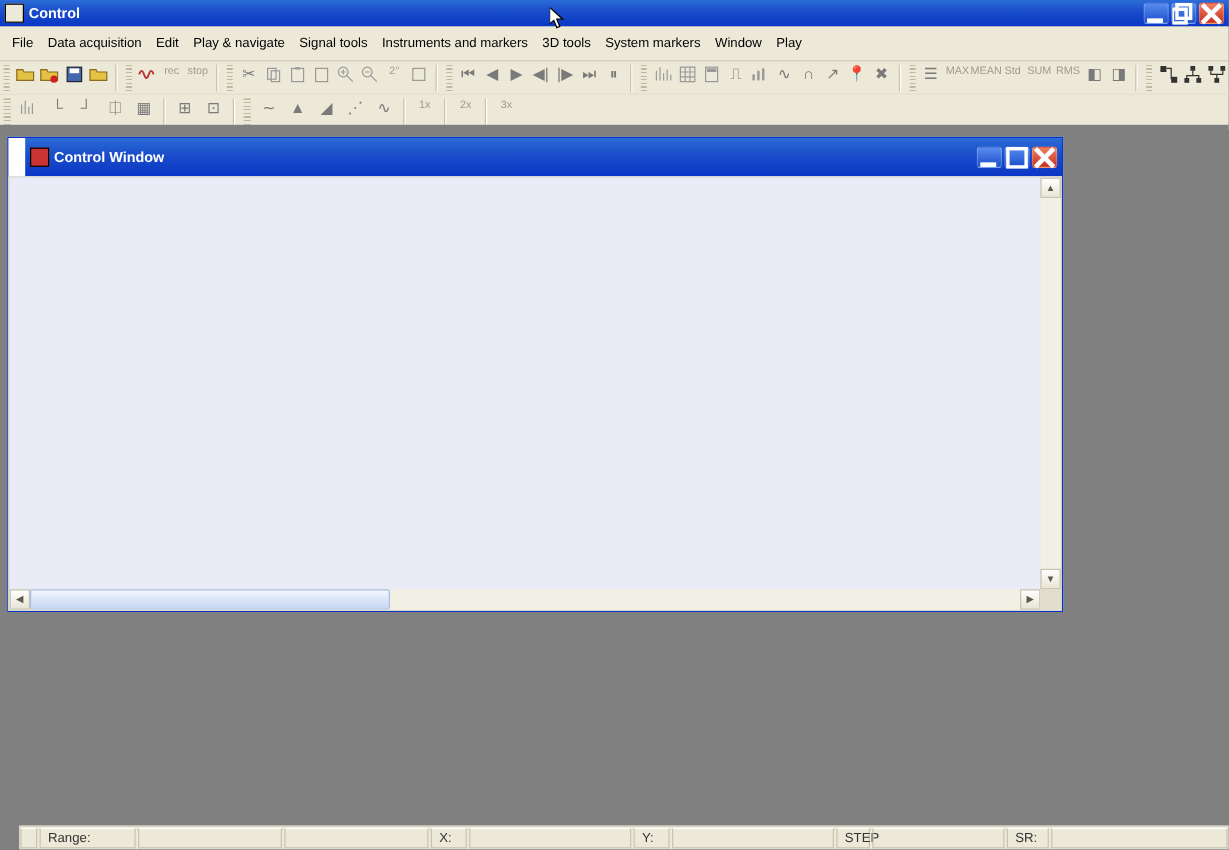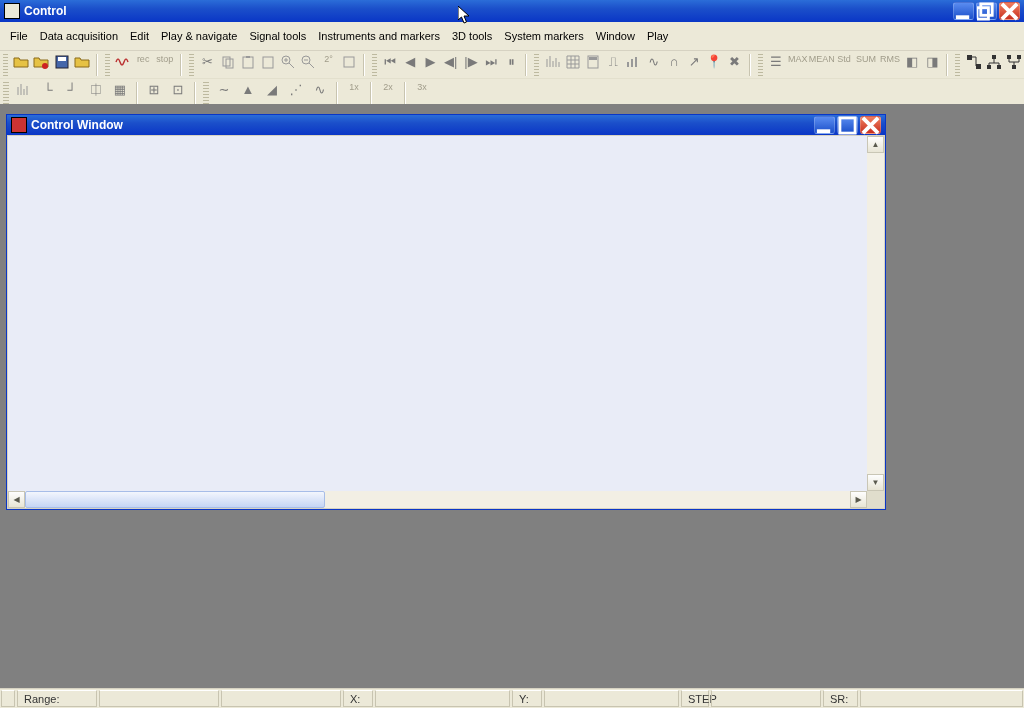--- a/index.html
+++ b/index.html
@@ -78,21 +78,21 @@
 }
 
 .childwin {
   position: absolute;
   left: 6px; top: 10px;
   width: 880px; height: 396px;
   border: 1px solid #0a36c6;
   background: #fff;
   display: flex; flex-direction: column;
 }
-.childwin .titlebar { height: 20px; }
+.childwin .titlebar { height: 32px; margin-left: 14px; }
 .childwin .content-wrap {
   flex: 1 1 auto; position: relative;
   background: #e9ecf7;
   border: 1px solid #d6d2c2;
 }
 .child-canvas {
   position: absolute; left: 0; top: 0; right: 17px; bottom: 17px;
   background: #e9ecf7;
 }
 .vscroll {
@@ -118,21 +118,21 @@
 .vscroll .track { flex: 1; background: #f2efe4; }
 .hscroll .track { flex: 1; background: #f2efe4; position: relative; }
 .hthumb {
   position: absolute; left: 0; top: 0; bottom: 0;
   width: 300px; 
   background: linear-gradient(to bottom, #f3f6fd, #c5d5f4);
   border: 1px solid #a7bde8; border-radius: 2px;
 }
 
 .statusbar {
-  position: absolute; left: 0; right: 0; bottom: 0; height: 20px;
+  position: absolute; left: 16px; right: 0; bottom: 0; height: 20px;
   background: #ece9d8;
   border-top: 1px solid #d6d2c2;
   display: flex; align-items: stretch;
 }
 .status-cell {
   border: 1px solid #c8c4b0;
   border-top: 1px solid #fff;
   margin: 1px 1px;
   padding: 1px 6px;
   font-size: 11px; color: #333;

